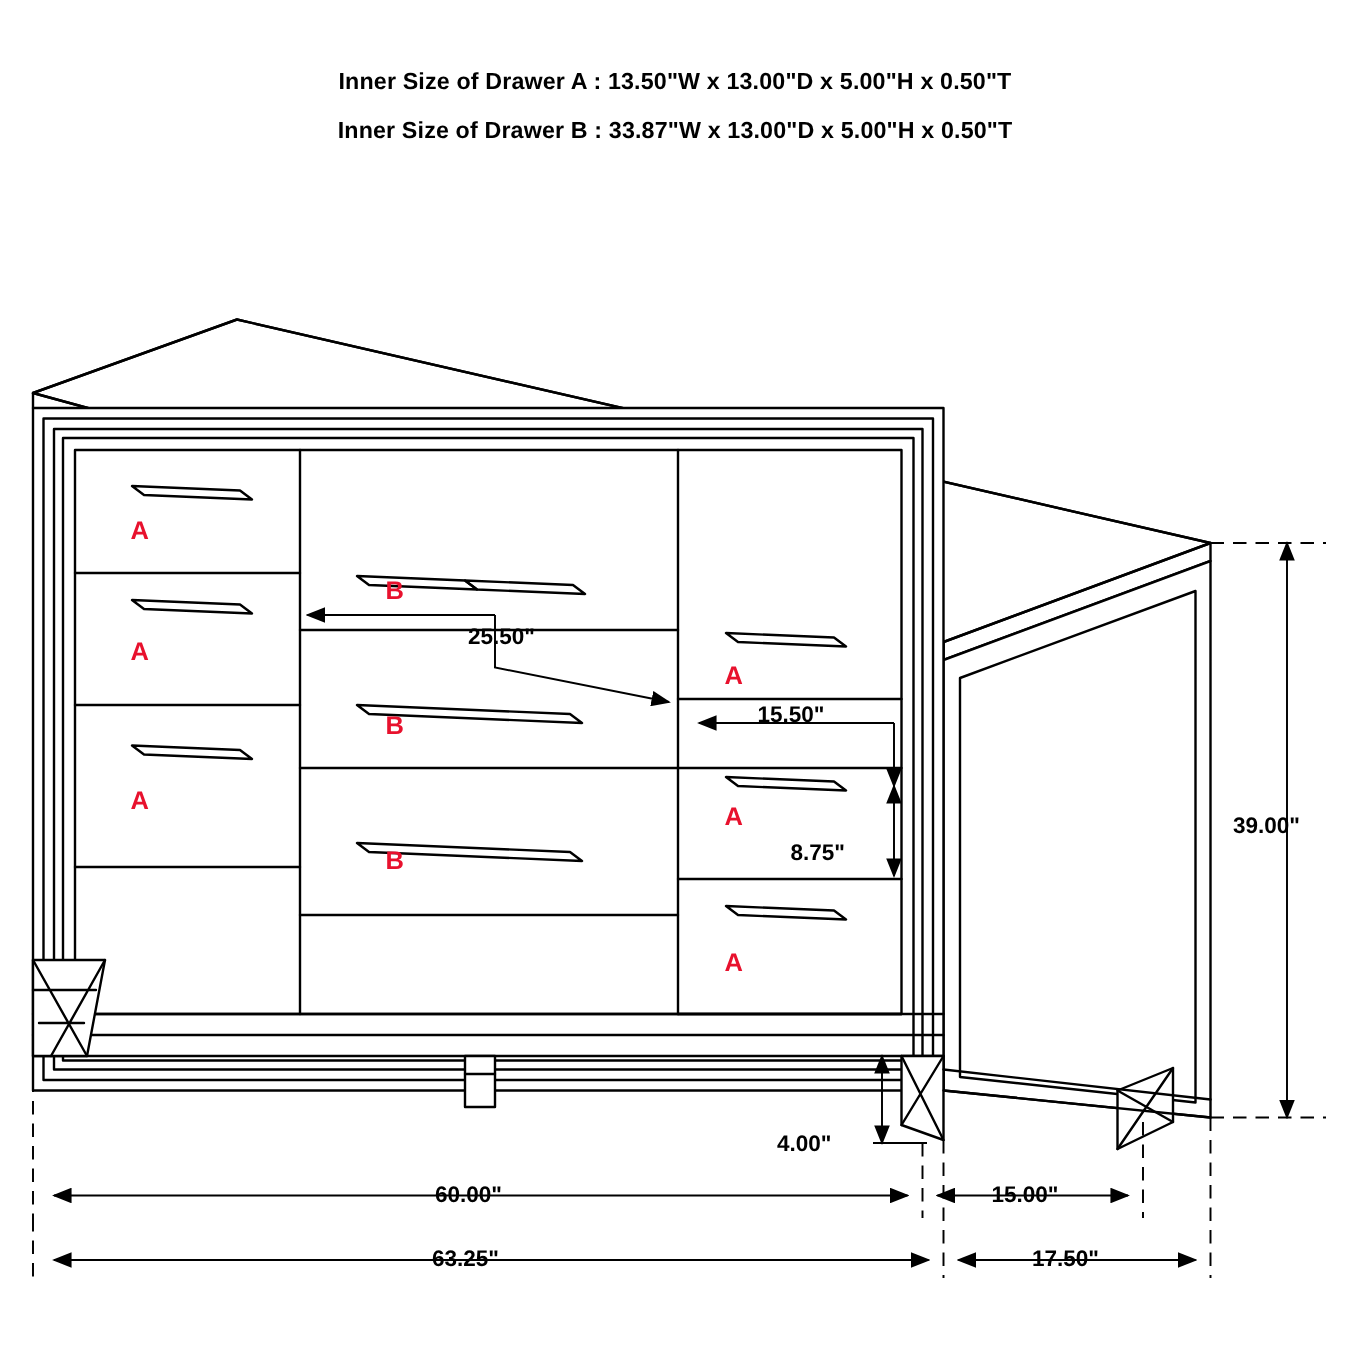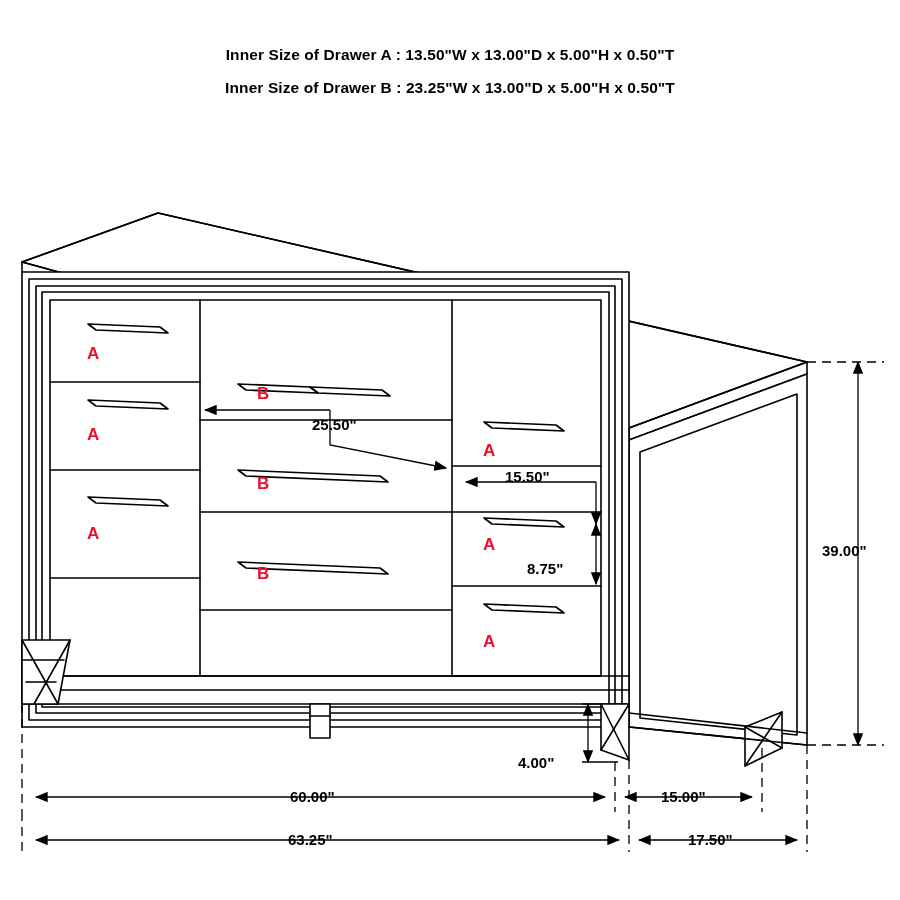--- a/index.html
+++ b/index.html
@@ -51,21 +51,21 @@
     width: 900px;
     height: 900px;
   }
 </style>
 </head>
 <body>
 
 <div id="page">
 
   <div class="hdr" id="hdr1">Inner Size of Drawer A : 13.50"W x 13.00"D x 5.00"H x 0.50"T</div>
-  <div class="hdr" id="hdr2">Inner Size of Drawer B : 23.25"W x 13.00"D x 5.00"H x 0.50"T</div>
+  <div class="hdr" id="hdr2">Inner Size of Drawer B : 33.87"W x 13.00"D x 5.00"H x 0.50"T</div>
 
   <svg class="layer" viewBox="0 0 900 900">
     <g fill="none" stroke="#000" stroke-width="1.6" stroke-linejoin="round" stroke-linecap="round">
 
       <polygon points="22,262 158,213 807,362 629,428" fill="#fff"></polygon>
       <polygon points="22,262 158,213 807,362 629,428" fill="none"></polygon>
 
       <path d="M22,262 L22,272 L629,440 L629,428"></path>
       <path d="M629,440 L807,374 L807,362"></path>
       <path d="M629,428 L629,440"></path>

